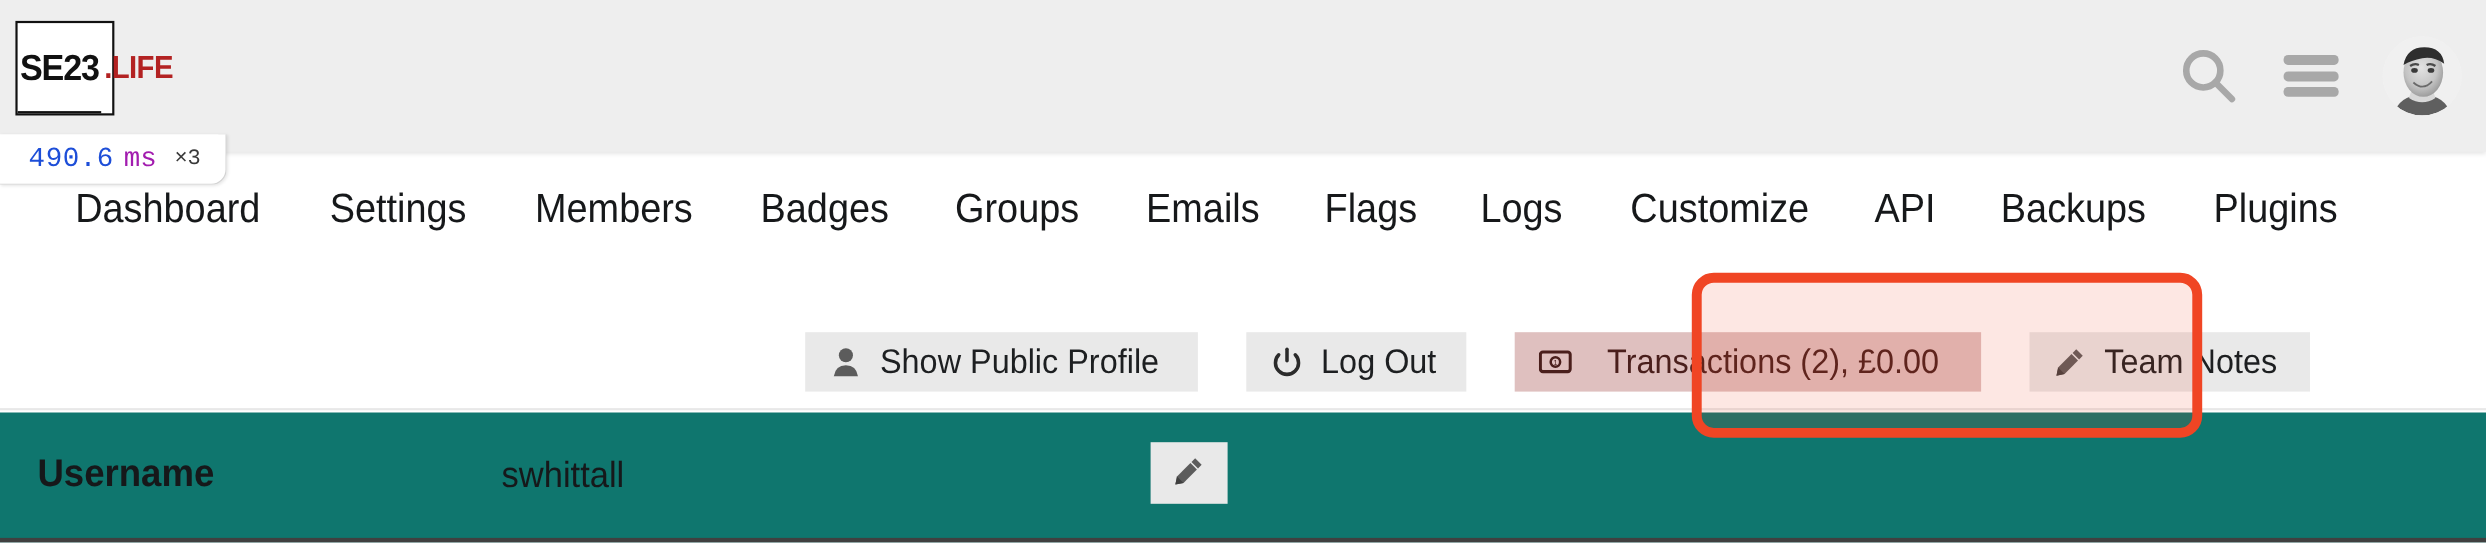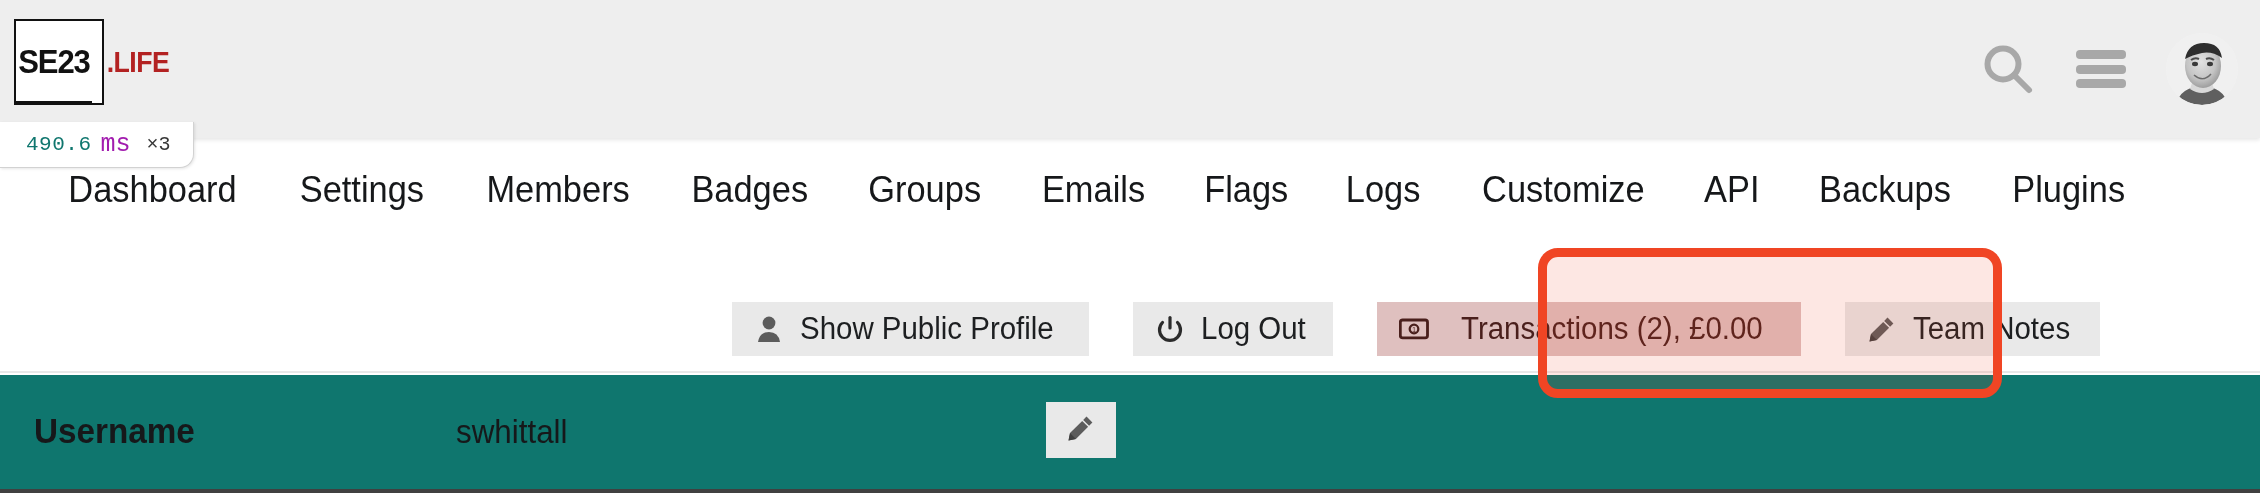--- a/index.html
+++ b/index.html
@@ -47,21 +47,20 @@
     display: flex;
     align-items: center;
     justify-content: center;
     border-bottom: 2px solid #111111;
   }
   .logo-bot {
     flex: 1 1 50%;
     display: flex;
     align-items: center;
     justify-content: flex-end;
-    margin-left: 12px;
   }
   .logo-top span {
     font-family: "Liberation Sans Narrow", "Liberation Sans", sans-serif;
     font-weight: 900;
     font-size: 33px;
     letter-spacing: -1.2px;
     color: #111111;
     transform: scaleX(0.94);
     line-height: 1;
   }
@@ -133,21 +132,21 @@
     border-left: none;
     border-top: none;
     border-radius: 0 0 14px 0;
     box-shadow: 1px 1px 3px rgba(0,0,0,0.10);
     display: flex;
     align-items: center;
     gap: 9px;
     z-index: 20;
     font-family: "Liberation Mono", "DejaVu Sans Mono", monospace;
   }
-  .perf-num { font-size: 21px; color: #0f766e; letter-spacing: 0.5px; }
+  .perf-num { font-size: 25px; color: #1d4ed8; letter-spacing: 0.5px; }
   .perf-unit { font-size: 25px; color: #a21caf; }
   .perf-mult { font-size: 20px; color: #3a3a3a; margin-left: 7px; }
 
   
   .nav {
     position: absolute;
     left: 0;
     top: 138px;
     width: 2260px;
     height: 104px;

